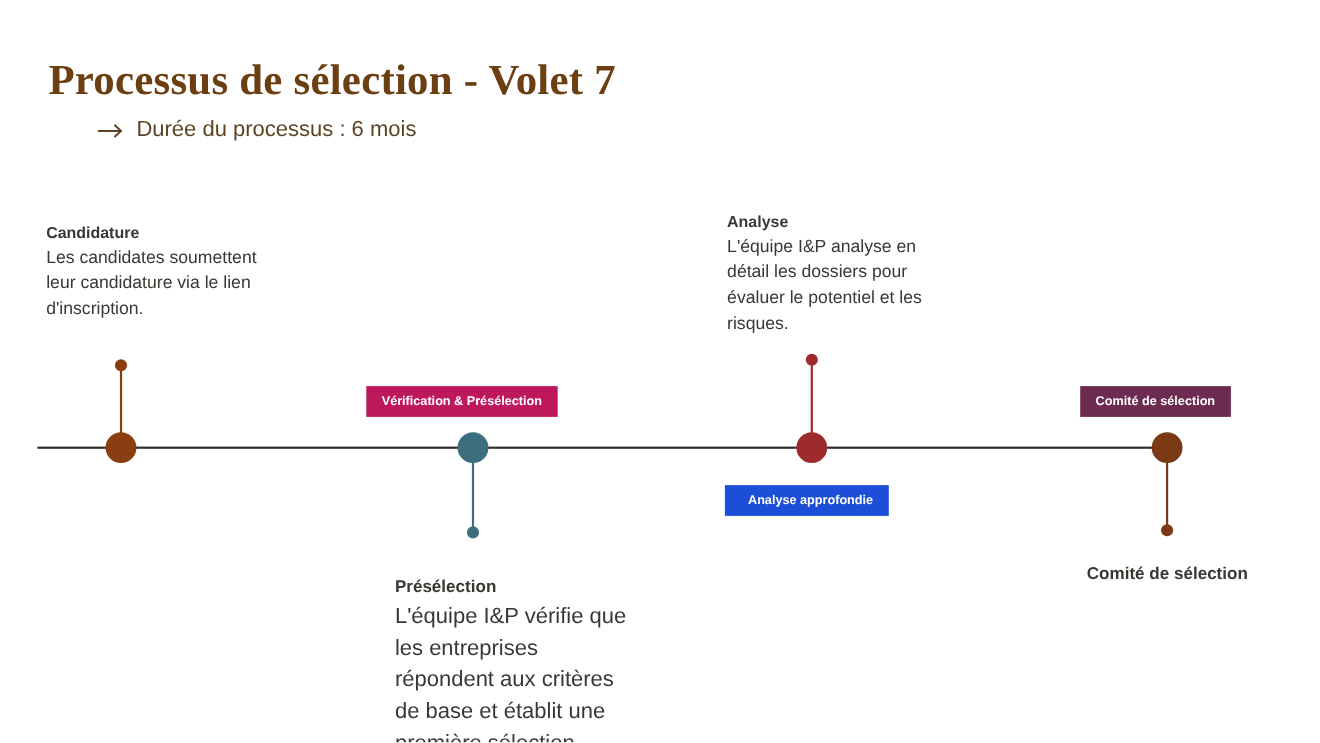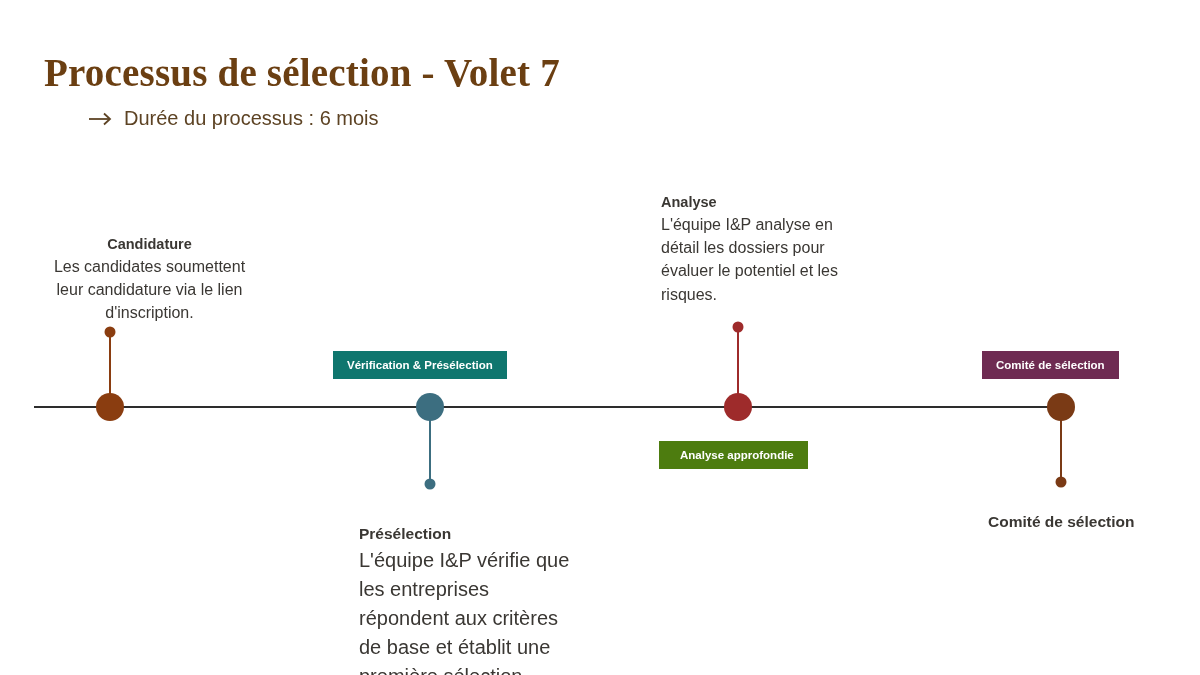--- a/index.html
+++ b/index.html
@@ -131,38 +131,38 @@
       </svg>
     </span>
     <span id="subtitle">Durée du processus : 6 mois</span>
   </div>
 
   <div id="axis"></div>
 
   <div class="stem" style="left:110px; top:332px; height:75px; background:#8a3d10;"></div>
   <div class="dot-small" style="left:110px; top:332px; background:#8a3d10;"></div>
   <div class="node" style="left:110px; top:407px; width:28px; height:28px; background:#8a3d10;"></div>
-  <div class="desc" style="left:42px; top:236px; width:215px;text-align:center;">
+  <div class="desc" style="left:42px; top:204px; width:215px;">
     <div class="desc-title">Candidature</div>
     <div class="desc-body">Les candidates soumettent leur candidature via le lien d'inscription.</div>
   </div>
 
   <div class="stem" style="left:430px; top:407px; height:77px; background:#3c6e80;"></div>
   <div class="dot-small" style="left:430px; top:484px; background:#3c6e80;"></div>
   <div class="node" style="left:430px; top:407px; width:28px; height:28px; background:#3c6e80;"></div>
-  <div class="chip" style="left:333px; top:351px; background:#0f766e;">Vérification &amp; Présélection</div>
+  <div class="chip" style="left:333px; top:351px; background:#be185d;">Vérification &amp; Présélection</div>
   <div class="desc large" style="left:359px; top:513px; width:215px;margin-top:12px;">
     <div class="desc-title">Présélection</div>
     <div class="desc-body">L'équipe I&amp;P vérifie que les entreprises répondent aux critères de base et établit une première sélection.</div>
   </div>
 
   <div class="stem" style="left:738px; top:327px; height:80px; background:#9e2b2b;"></div>
   <div class="dot-small" style="left:738px; top:327px; background:#9e2b2b;"></div>
   <div class="node" style="left:738px; top:407px; width:28px; height:28px; background:#9e2b2b;"></div>
-  <div class="chip" style="left:659px; top:441px; background:#4d7c0f;padding-left:21px;">Analyse approfondie</div>
+  <div class="chip" style="left:659px; top:441px; background:#1d4ed8;padding-left:21px;">Analyse approfondie</div>
   <div class="desc" style="left:661px; top:194px; width:195px;">
     <div class="desc-title">Analyse</div>
     <div class="desc-body">L'équipe I&amp;P analyse en détail les dossiers pour évaluer le potentiel et les risques.</div>
   </div>
 
   <div class="stem" style="left:1061px; top:407px; height:75px; background:#7a3a15;"></div>
   <div class="dot-small" style="left:1061px; top:482px; background:#7a3a15;"></div>
   <div class="node" style="left:1061px; top:407px; width:28px; height:28px; background:#7a3a15;"></div>
   <div class="chip" style="left:982px; top:351px; background:#6e2b52;">Comité de sélection</div>
   <div class="desc large" style="left:988px; top:513px; width:185px;">

